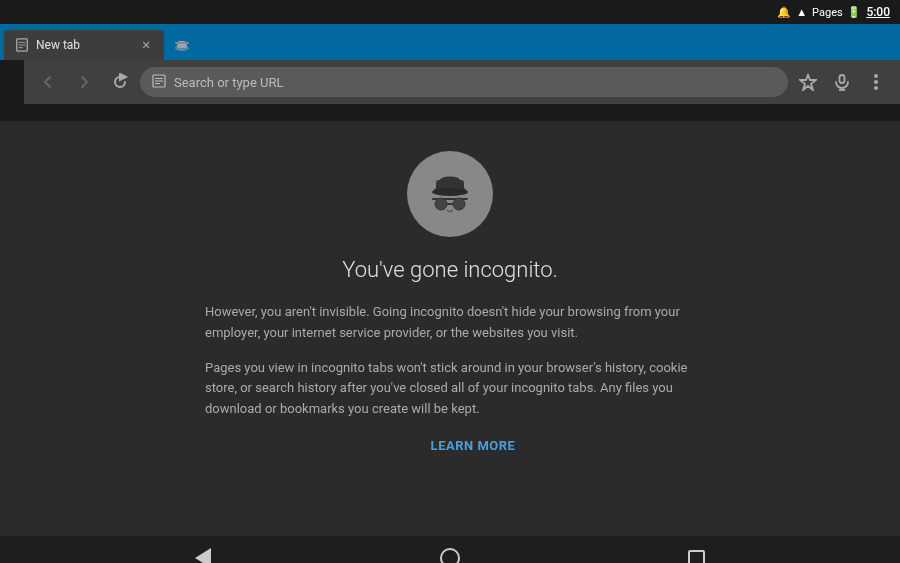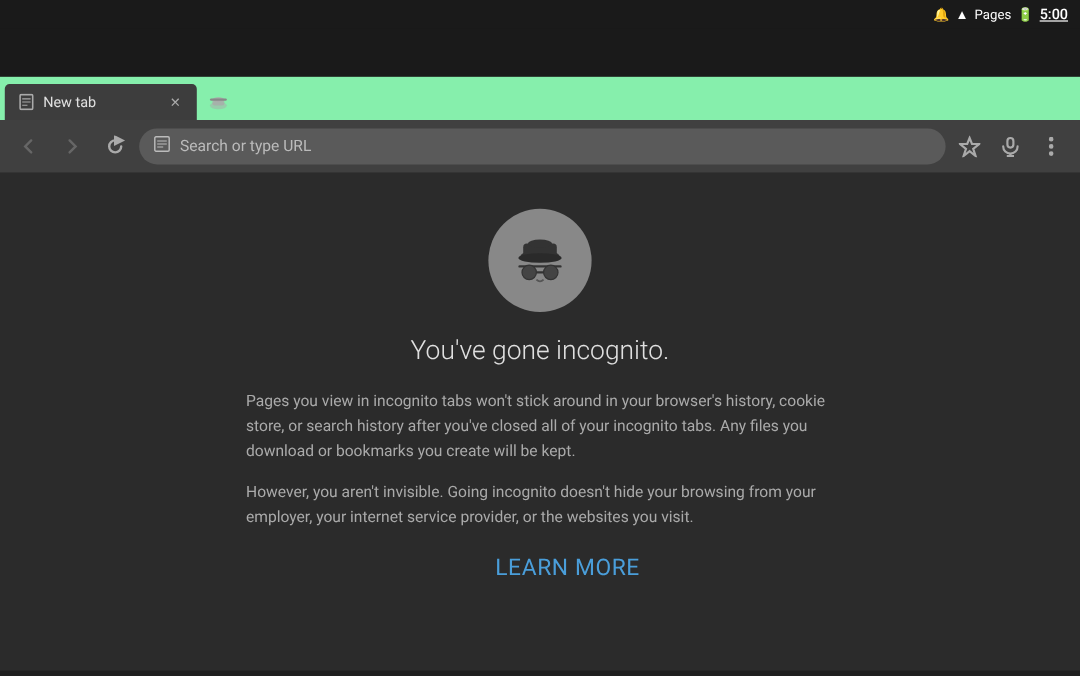--- a/index.html
+++ b/index.html
@@ -34,25 +34,24 @@
       text-decoration: underline;
     }
     .status-icon-item {
       font-size: 11px;
       color: #fff;
     }
 
     
     .tab-bar {
       height: 36px;
-      background: #86efac;
+      background: #0369a1;
       display: flex;
       align-items: flex-end;
       padding: 0 4px;
-      margin-top: 40px;
     }
     .tab {
       height: 30px;
       background: #3d3d3d;
       border-radius: 4px 4px 0 0;
       display: flex;
       align-items: center;
       padding: 0 10px;
       min-width: 160px;
       max-width: 200px;
@@ -104,20 +103,21 @@
     }
 
     
     .toolbar {
       height: 44px;
       background: #404040;
       display: flex;
       align-items: center;
       padding: 0 8px;
       gap: 4px;
+      margin-left: 24px;
     }
     .toolbar-btn {
       width: 32px;
       height: 32px;
       display: flex;
       align-items: center;
       justify-content: center;
       border-radius: 50%;
       cursor: pointer;
       color: #aaa;
@@ -153,20 +153,21 @@
     
     .main-content {
       height: calc(563px - 24px - 36px - 44px - 44px);
       background: #2b2b2b;
       display: flex;
       flex-direction: column;
       align-items: center;
       justify-content: flex-start;
       padding-top: 30px;
       overflow-y: auto;
+      margin-top: 17px;
     }
 
     
     .incognito-icon-wrapper {
       width: 86px;
       height: 86px;
       background: #888;
       border-radius: 50%;
       display: flex;
       align-items: center;
@@ -189,26 +190,26 @@
     .incognito-description {
       max-width: 490px;
       font-size: 13px;
       color: #aaa;
       line-height: 1.6;
       text-align: left;
       margin-bottom: 14px;
     }
 
     .learn-more-link {
-      font-size: 19px;
+      font-size: 13px;
       color: #4a9eda;
       text-decoration: none;
       cursor: pointer;
       letter-spacing: 0.5px;
-      font-weight: 400;
+      font-weight: 700;
       margin-top: 4px;
       padding-left: 46px;
     }
 
     
     .nav-bar {
       height: 44px;
       background: #1e1e1e;
       display: flex;
       align-items: center;
@@ -356,23 +357,23 @@
       <circle cx="37" cy="38" r="6" fill="#444" stroke="#333" stroke-width="1"></circle>
 
       <line x1="25" y1="38" x2="31" y2="38" stroke="#333" stroke-width="2"></line>
 
       <path d="M25 44 Q28 47 31 44" stroke="#555" stroke-width="1.5" fill="none"></path>
     </svg>
   </div>
 
   <h1 class="incognito-title">You've gone incognito.</h1>
 
+  <p class="incognito-description">However, you aren't invisible. Going incognito doesn't hide your browsing from your employer, your internet service provider, or the websites you visit.</p>
+
   <p class="incognito-description">Pages you view in incognito tabs won't stick around in your browser's history, cookie store, or search history after you've closed all of your incognito tabs. Any files you download or bookmarks you create will be kept.</p>
-
-  <p class="incognito-description">However, you aren't invisible. Going incognito doesn't hide your browsing from your employer, your internet service provider, or the websites you visit.</p>
 
   <a class="learn-more-link">LEARN MORE</a>
 </div>
 
 <div class="nav-bar">
   <div class="nav-btn">
     <div class="icon-back"></div>
   </div>
   <div class="nav-btn">
     <div class="icon-home"></div>

